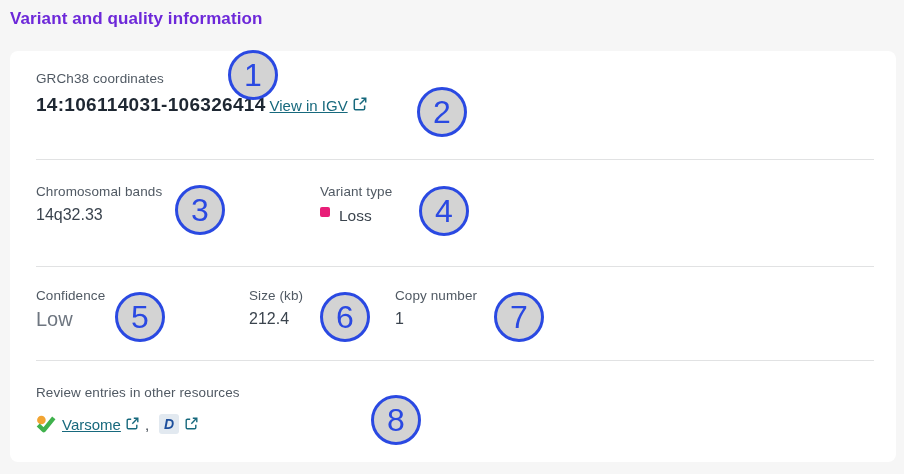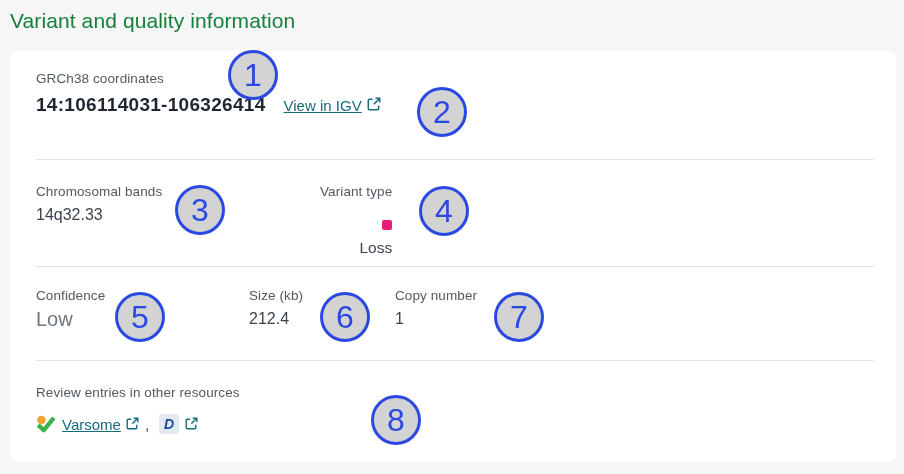--- a/index.html
+++ b/index.html
@@ -7,23 +7,23 @@
   body {
     position: relative;
     background: #f6f6f6;
     font-family: "Liberation Sans", sans-serif;
     overflow: hidden;
   }
 
   .page-title {
     position: absolute;
     left: 10px; top: 9px;
-    font-size: 21px;
-    font-weight: 400;
-    color: #15803d;
+    font-size: 17px;
+    font-weight: 700;
+    color: #6d28d9;
     letter-spacing: 0.1px;
   }
 
   .card {
     position: absolute;
     left: 10px; top: 51px;
     width: 886px; height: 411px;
     background: #ffffff;
     border-radius: 8px;
   }
@@ -45,21 +45,21 @@
     color: #505963;
     letter-spacing: 0.1px;
   }
   .field .value {
     font-size: 16px;
     color: #3b444e;
     margin-top: 7px;
   }
 
   .f-coordinates { left: 26px; top: 20px; }
-  .coord-row { display: flex; align-items: center; gap: 18px; margin-top: 8px; }
+  .coord-row { display: flex; align-items: center; gap: 4px; margin-top: 8px; }
   .coord-value {
     font-size: 19px;
     font-weight: 700;
     color: #1e2732;
     letter-spacing: 0.3px;
   }
 
   a.res-link, a.igv-link {
     color: #17697d;
     text-decoration: none;
@@ -67,21 +67,21 @@
     align-items: center;
     gap: 5px;
     cursor: pointer;
   }
   a .link-text { text-decoration: underline; }
   .igv-link { font-size: 15px; }
   .ext-icon { display: inline-block; flex: 0 0 auto; }
 
   .f-bands { left: 26px; top: 133px; }
   .f-variant-type { left: 310px; top: 133px; }
-  .vt-row { display: flex; align-items: flex-end; gap: 9px; margin-top: 21px; flex-direction: column; }
+  .vt-row { display: flex; align-items: flex-start; gap: 9px; margin-top: 8px; }
   .loss-swatch {
     width: 10px; height: 10px;
     border-radius: 2px;
     background: #e81e78;
   }
   .vt-row .value { margin-top: 0; font-size: 15.5px; }
 
   .f-confidence { left: 26px; top: 237px; }
   .f-confidence .value { font-size: 20px; color: #6e7680; margin-top: 5px; }
   .f-size { left: 239px; top: 237px; }

